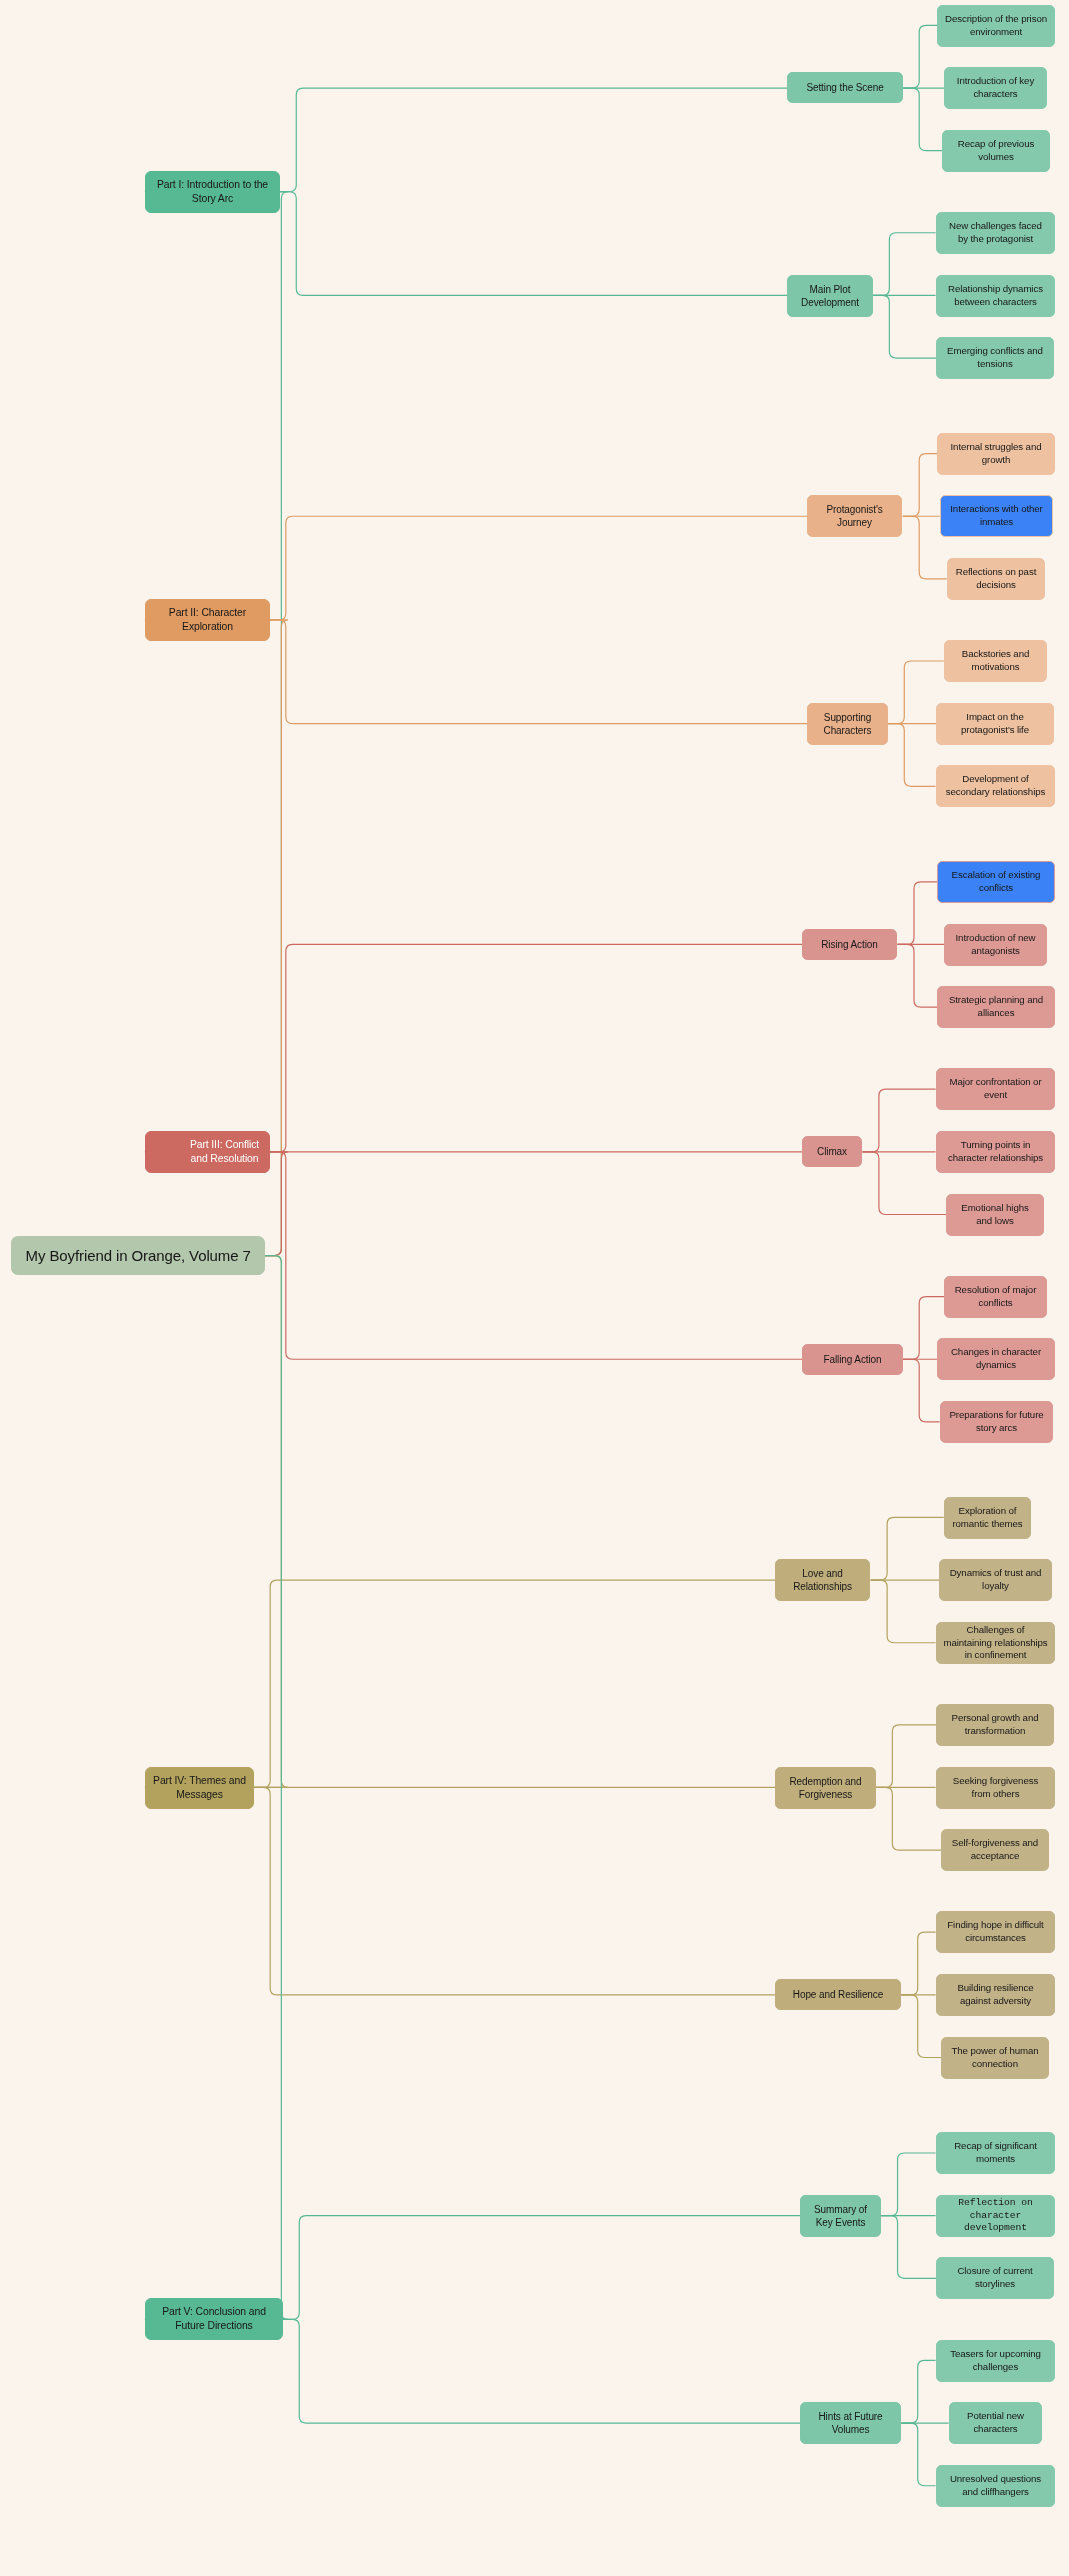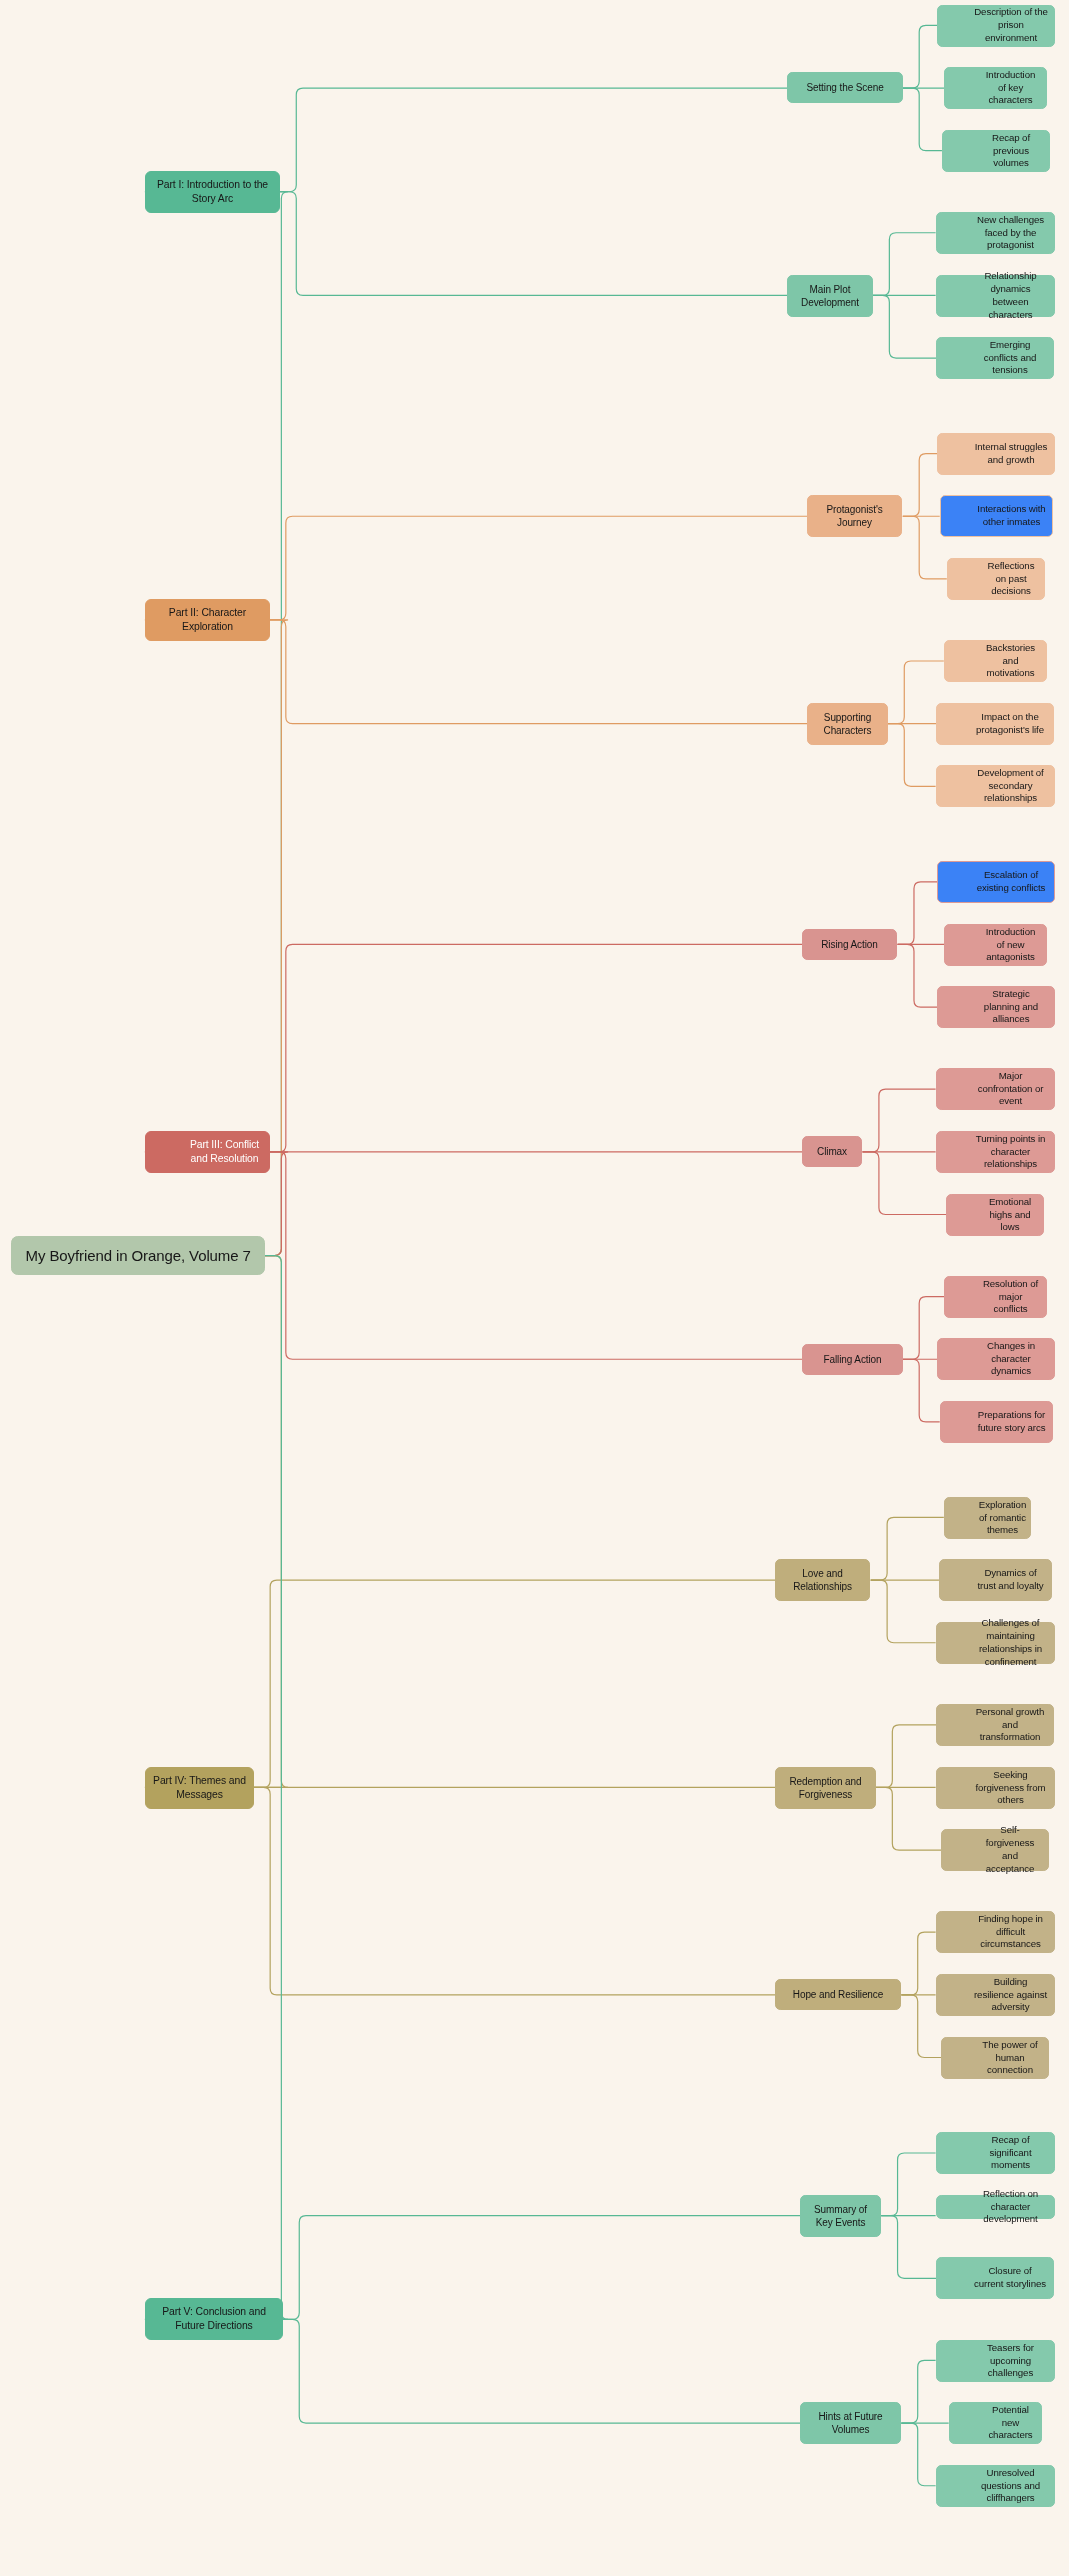--- a/index.html
+++ b/index.html
@@ -48,21 +48,20 @@
   }
   .node.branch {
     font-size: 10.4px;
     border-radius: 6px;
   }
   .node.sub {
     font-size: 10px;
   }
   .node.leaf {
     font-size: 9.7px;
-    padding-left: 36px;
   }
   .node.white-text { color: #ffffff; padding-left: 40px; }
 </style>
 </head>
 <body>
 
 <div id="canvas">
   <svg id="edges" viewBox="0 0 1434 3453" width="1070" height="2576">
       <path d="M 355 1683 L 368 1683 Q 377 1683 377 1674 L 377 266 Q 377 257 386 257 L 194 257" fill="none" stroke="#57b894" stroke-width="1.6"></path>
       <path d="M 375 257 L 388 257 Q 397 257 397 248 L 397 127 Q 397 118 406 118 L 1055 118" fill="none" stroke="#57b894" stroke-width="1.6"></path>
@@ -160,21 +159,21 @@
       <div class="node leaf" style="left: 936px; top: 1704px; width: 118px; height: 42px; background: rgb(194, 178, 136); border: 0.7px solid rgb(194, 178, 136);">Personal growth and transformation</div>
       <div class="node leaf" style="left: 936px; top: 1767px; width: 119px; height: 42px; background: rgb(194, 178, 136); border: 0.7px solid rgb(194, 178, 136);">Seeking forgiveness from others</div>
       <div class="node leaf" style="left: 941px; top: 1829px; width: 108px; height: 42px; background: rgb(194, 178, 136); border: 0.7px solid rgb(194, 178, 136);">Self-forgiveness and acceptance</div>
       <div class="node sub" style="left: 775px; top: 1979px; width: 126px; height: 31px; background: rgb(191, 174, 124); border: 0.7px solid rgb(191, 174, 124);">Hope and Resilience</div>
       <div class="node leaf" style="left: 936px; top: 1911px; width: 119px; height: 42px; background: rgb(194, 178, 136); border: 0.7px solid rgb(194, 178, 136);">Finding hope in difficult circumstances</div>
       <div class="node leaf" style="left: 936px; top: 1974px; width: 119px; height: 42px; background: rgb(194, 178, 136); border: 0.7px solid rgb(194, 178, 136);">Building resilience against adversity</div>
       <div class="node leaf" style="left: 941px; top: 2037px; width: 108px; height: 42px; background: rgb(194, 178, 136); border: 0.7px solid rgb(194, 178, 136);">The power of human connection</div>
       <div class="node branch" style="left: 145px; top: 2298px; width: 138px; height: 42px; background: rgb(87, 184, 148); border: 0.7px solid rgb(87, 184, 148);">Part V: Conclusion and Future Directions</div>
       <div class="node sub" style="left: 800px; top: 2195px; width: 81px; height: 42px; background: rgb(126, 198, 168); border: 0.7px solid rgb(126, 198, 168);">Summary of Key Events</div>
       <div class="node leaf" style="left: 936px; top: 2132px; width: 119px; height: 42px; background: rgb(132, 201, 172); border: 0.7px solid rgb(132, 201, 172);">Recap of significant moments</div>
-      <div class="node leaf" style="left: 936px; top: 2195px; width: 119px; height: 24px; background: rgb(132, 201, 172); border: 0.7px solid rgb(132, 201, 172);">Reflection on character development</div>
+      <div class="node leaf" style="left: 936px; top: 2195px; width: 119px; height: 42px; background: rgb(132, 201, 172); border: 0.7px solid rgb(132, 201, 172); font-family: Liberation Mono, monospace;">Reflection on character development</div>
       <div class="node leaf" style="left: 936px; top: 2257px; width: 118px; height: 42px; background: rgb(132, 201, 172); border: 0.7px solid rgb(132, 201, 172);">Closure of current storylines</div>
       <div class="node sub" style="left: 800px; top: 2402px; width: 101px; height: 42px; background: rgb(126, 198, 168); border: 0.7px solid rgb(126, 198, 168);">Hints at Future Volumes</div>
       <div class="node leaf" style="left: 936px; top: 2340px; width: 119px; height: 42px; background: rgb(132, 201, 172); border: 0.7px solid rgb(132, 201, 172);">Teasers for upcoming challenges</div>
       <div class="node leaf" style="left: 949px; top: 2402px; width: 93px; height: 42px; background: rgb(132, 201, 172); border: 0.7px solid rgb(132, 201, 172);">Potential new characters</div>
       <div class="node leaf" style="left: 936px; top: 2465px; width: 119px; height: 42px; background: rgb(132, 201, 172); border: 0.7px solid rgb(132, 201, 172);">Unresolved questions and cliffhangers</div>
     </div>
 </div>
 
 
 </body></html>

